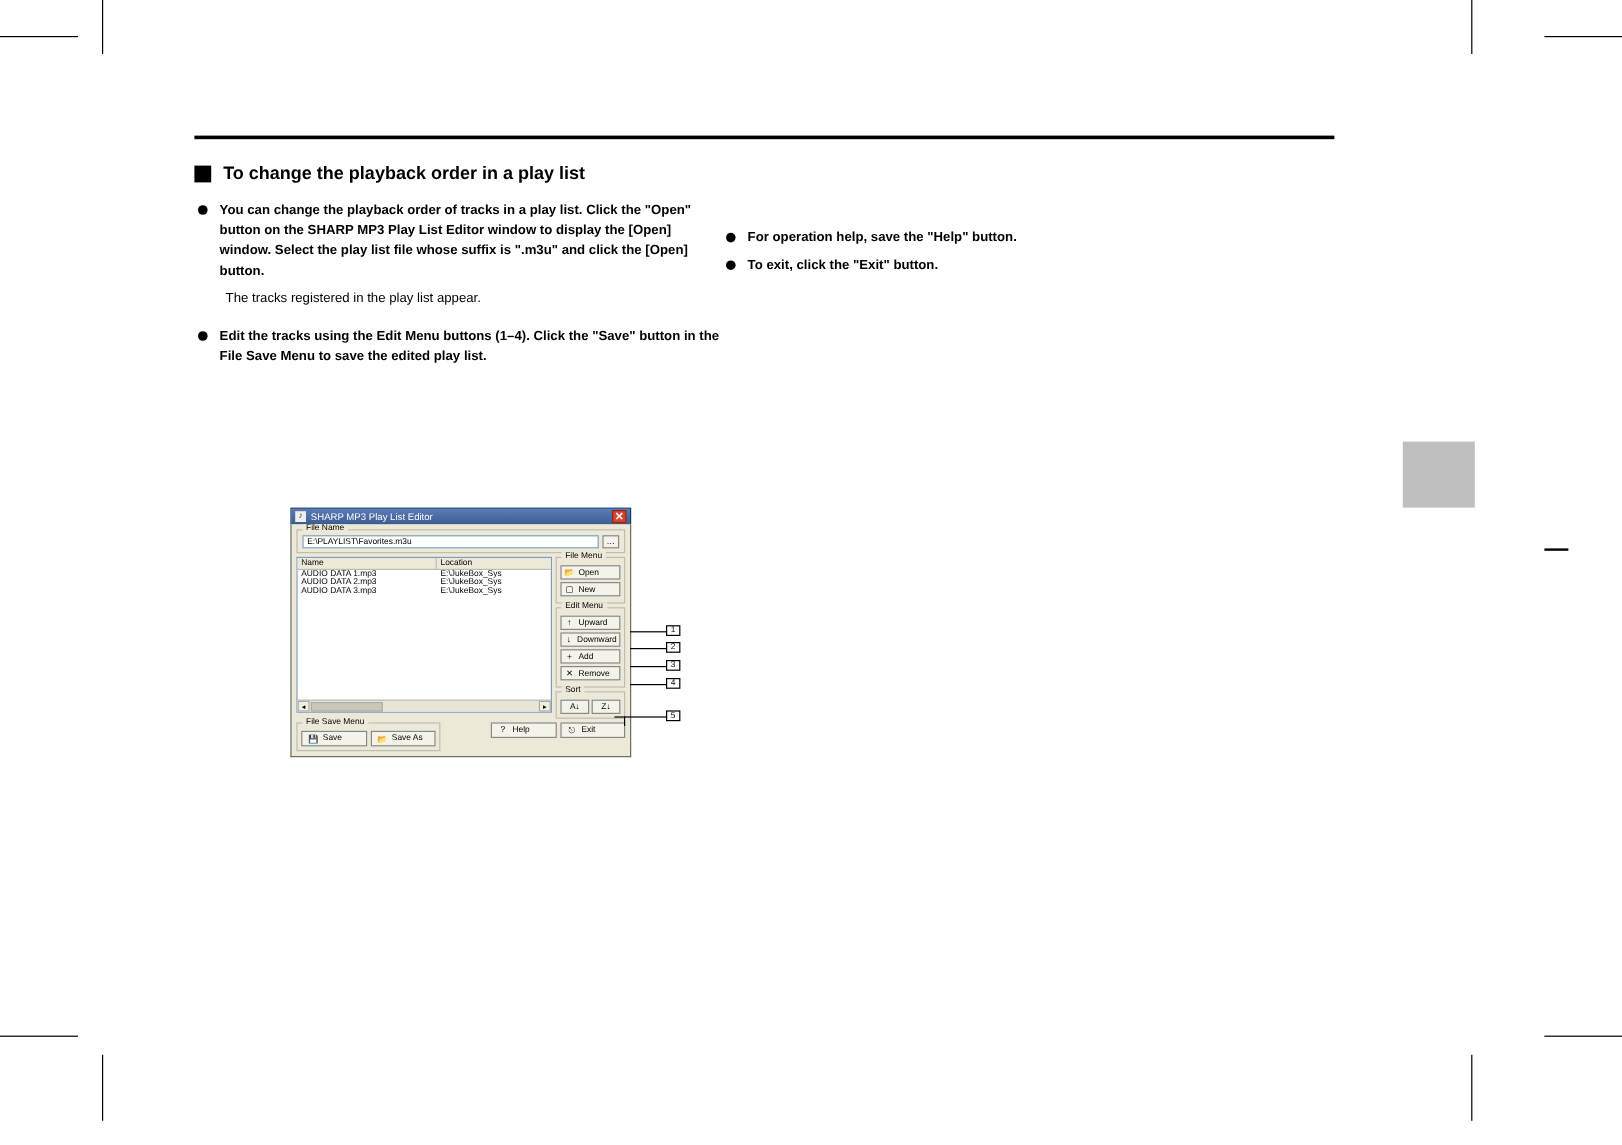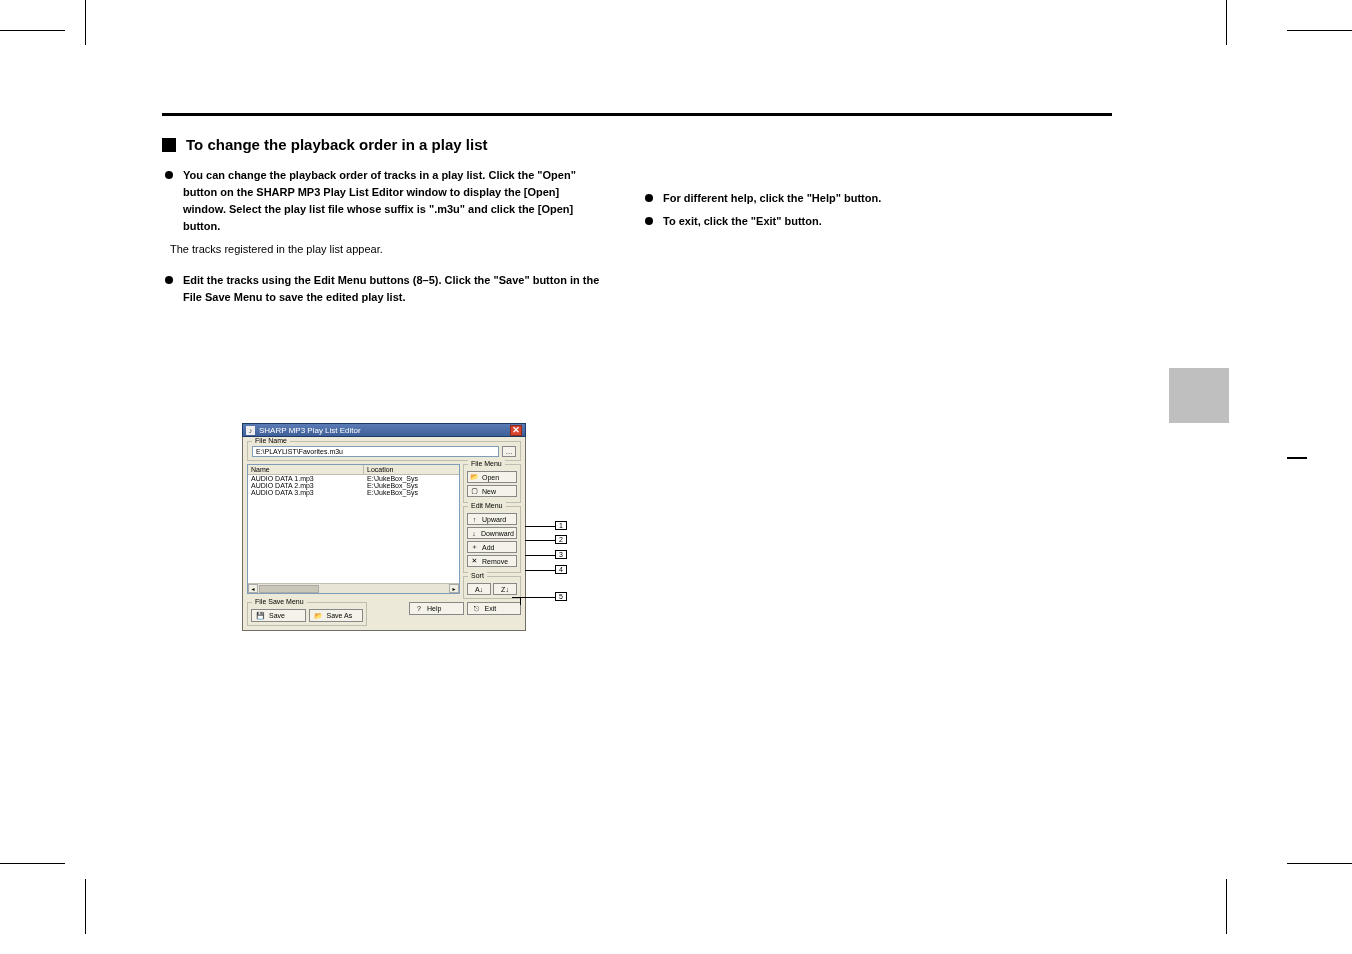--- a/index.html
+++ b/index.html
@@ -43,23 +43,23 @@
     background: #bfbfbf;
   }
 
   .section-row { display: flex; align-items: flex-start; gap: 10px; margin-bottom: 14px; }
   .sq-bullet { width: 14px; height: 14px; background: #000; flex: none; margin-top: 2px; }
   .section-title { font-size: 15px; font-weight: bold; }
 
   .dot-item { display: flex; align-items: flex-start; gap: 10px; margin: 6px 0 6px 3px; font-weight: bold; }
   .dot { width: 8px; height: 8px; border-radius: 50%; background: #000; flex: none; margin-top: 4px; }
   .body-text { font-size: 11px; line-height: 1.55; }
-  .indent-text { font-size: 11px; line-height: 1.55; margin-left: 8px; }
-
-  .columns { display: flex; gap: 40px; }
+  .indent-text { font-size: 11px; line-height: 1.55; margin-left: 26px; }
+
+  .columns { display: flex; }
   .col { width: 440px; }
 
   
   .shot {
     position: absolute;
     left: 80px;
     top: 310px;
     width: 284px;
     font-size: 7px;
     color: #000;
@@ -150,29 +150,29 @@
       </div>
 
       <div class="dot-item">
         <div class="dot"></div>
         <div class="body-text">You can change the playback order of tracks in a play list. Click the "Open" button on the SHARP MP3 Play List Editor window to display the [Open] window. Select the play list file whose suffix is ".m3u" and click the [Open] button.</div>
       </div>
       <div class="indent-text">The tracks registered in the play list appear.</div>
 
       <div class="dot-item" style="margin-top:14px;">
         <div class="dot"></div>
-        <div class="body-text">Edit the tracks using the Edit Menu buttons (8–5). Click the "Save" button in the File Save Menu to save the edited play list.</div>
+        <div class="body-text">Edit the tracks using the Edit Menu buttons (1–4). Click the "Save" button in the File Save Menu to save the edited play list.</div>
       </div>
       <div class="dot-item" style="visibility:hidden; height:0; margin:0;"></div>
     </div>
 
     <div class="col" style="padding-top:48px;">
       <div class="dot-item">
         <div class="dot"></div>
-        <div class="body-text">For different help, click the "Help" button.</div>
+        <div class="body-text">For operation help, save the "Help" button.</div>
       </div>
       <div class="dot-item">
         <div class="dot"></div>
         <div class="body-text">To exit, click the "Exit" button.</div>
       </div>
     </div>
   </div>
 
   <div class="shot">
     <div class="title-bar">

